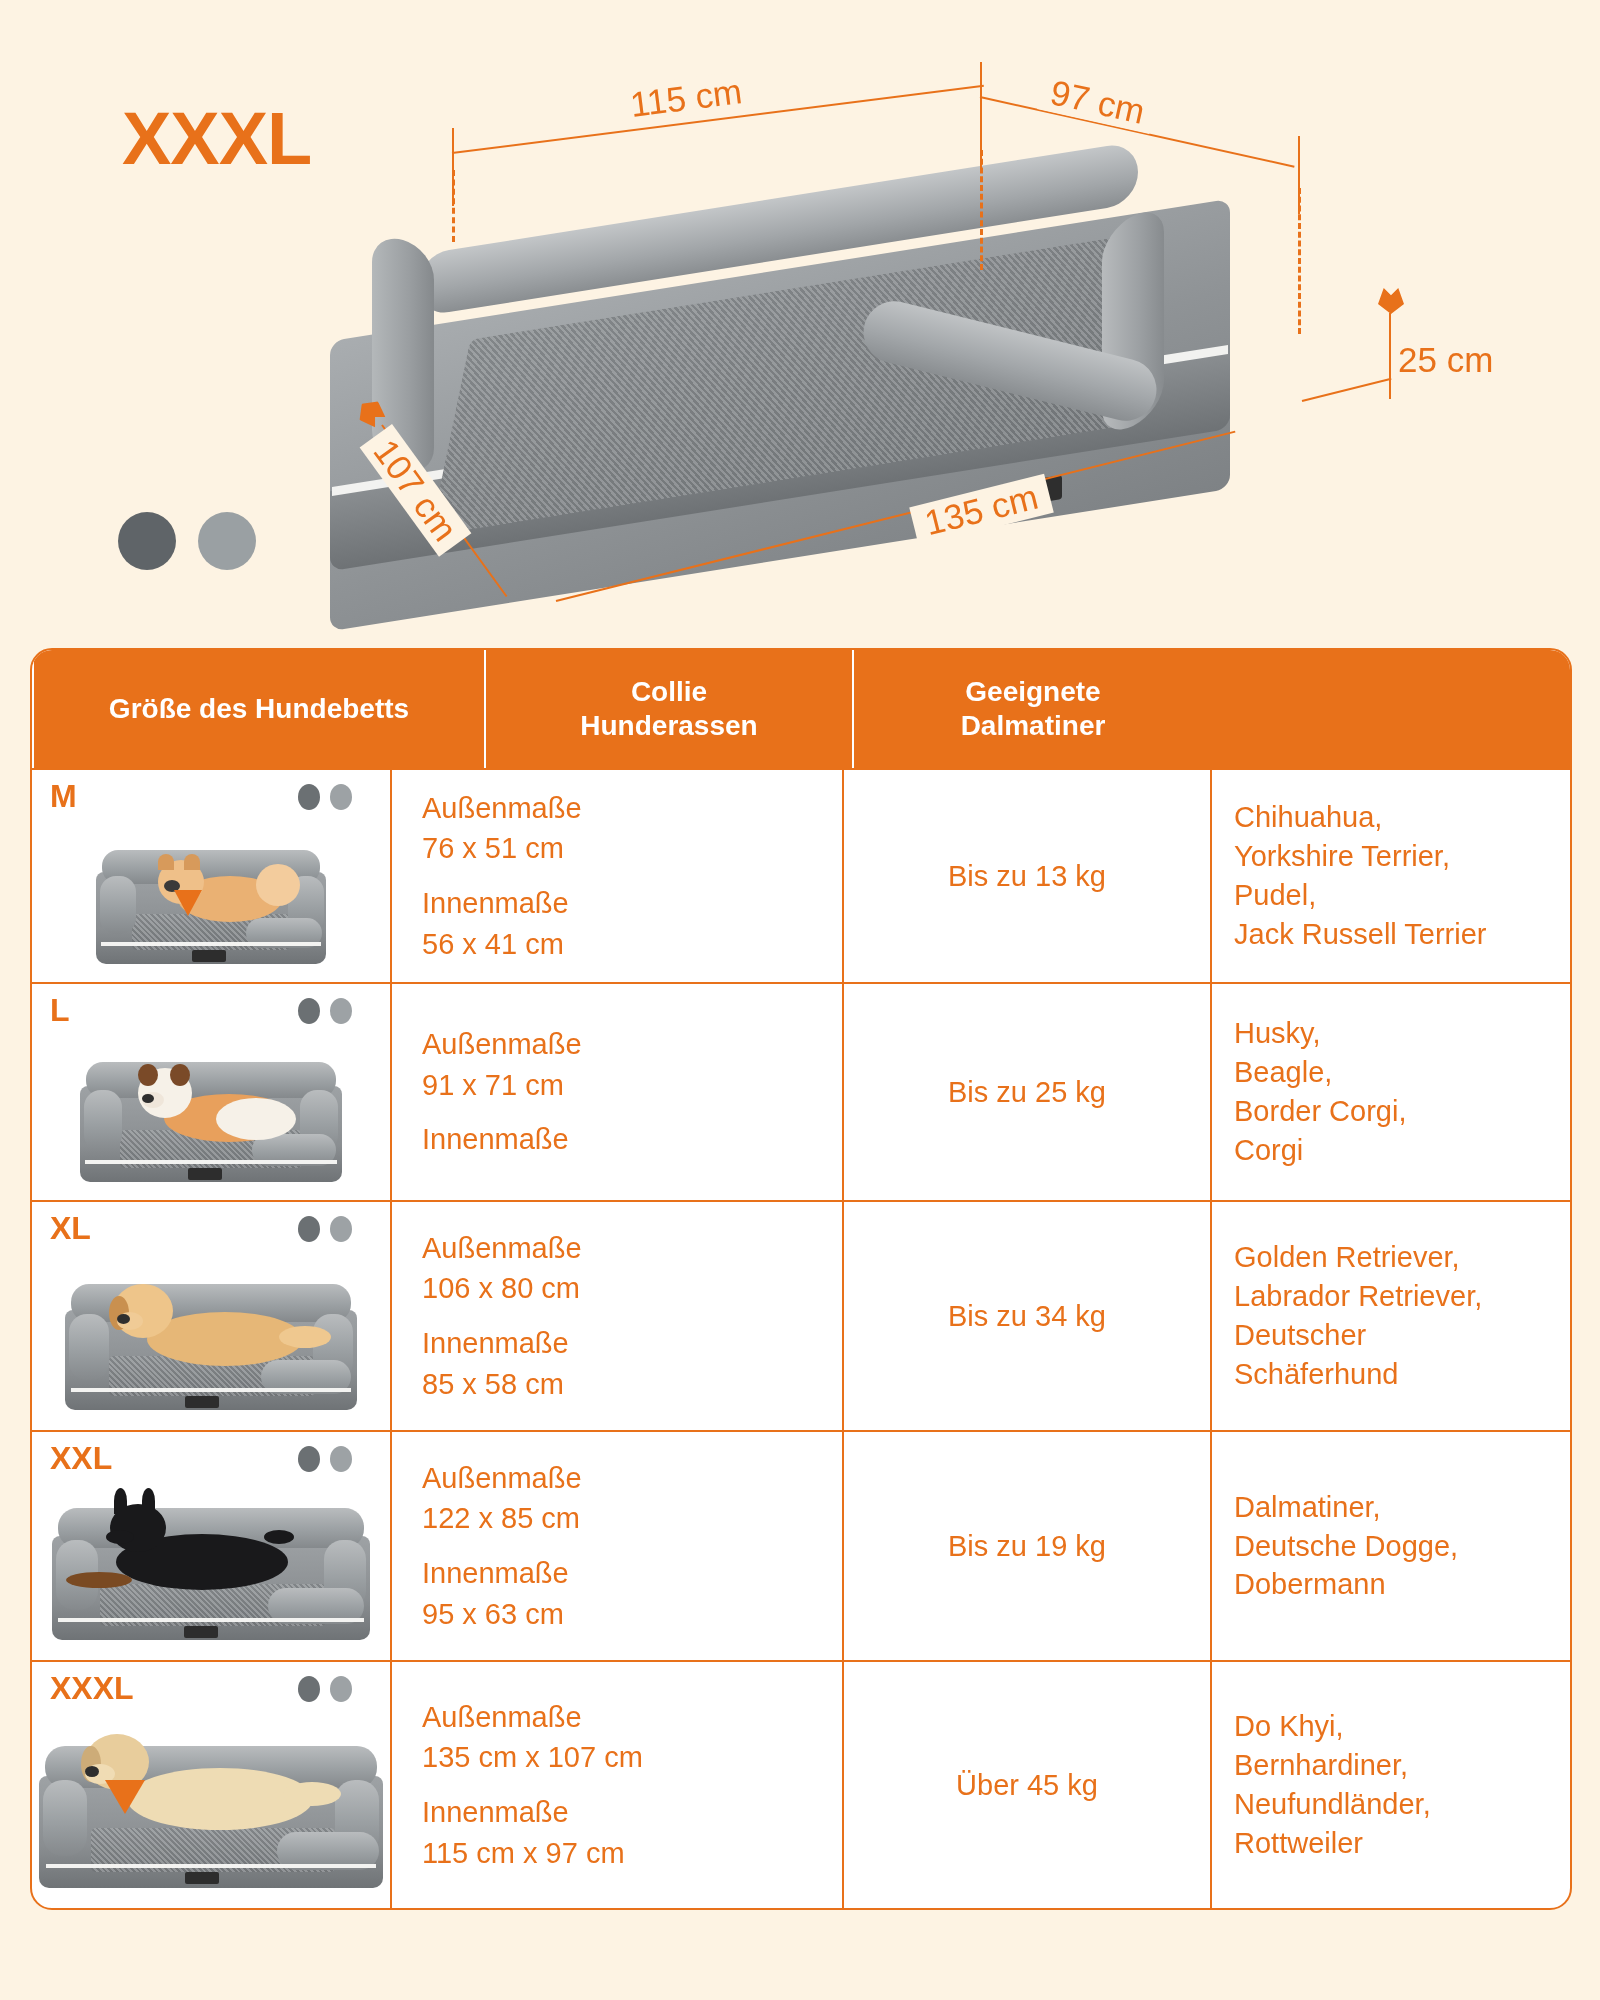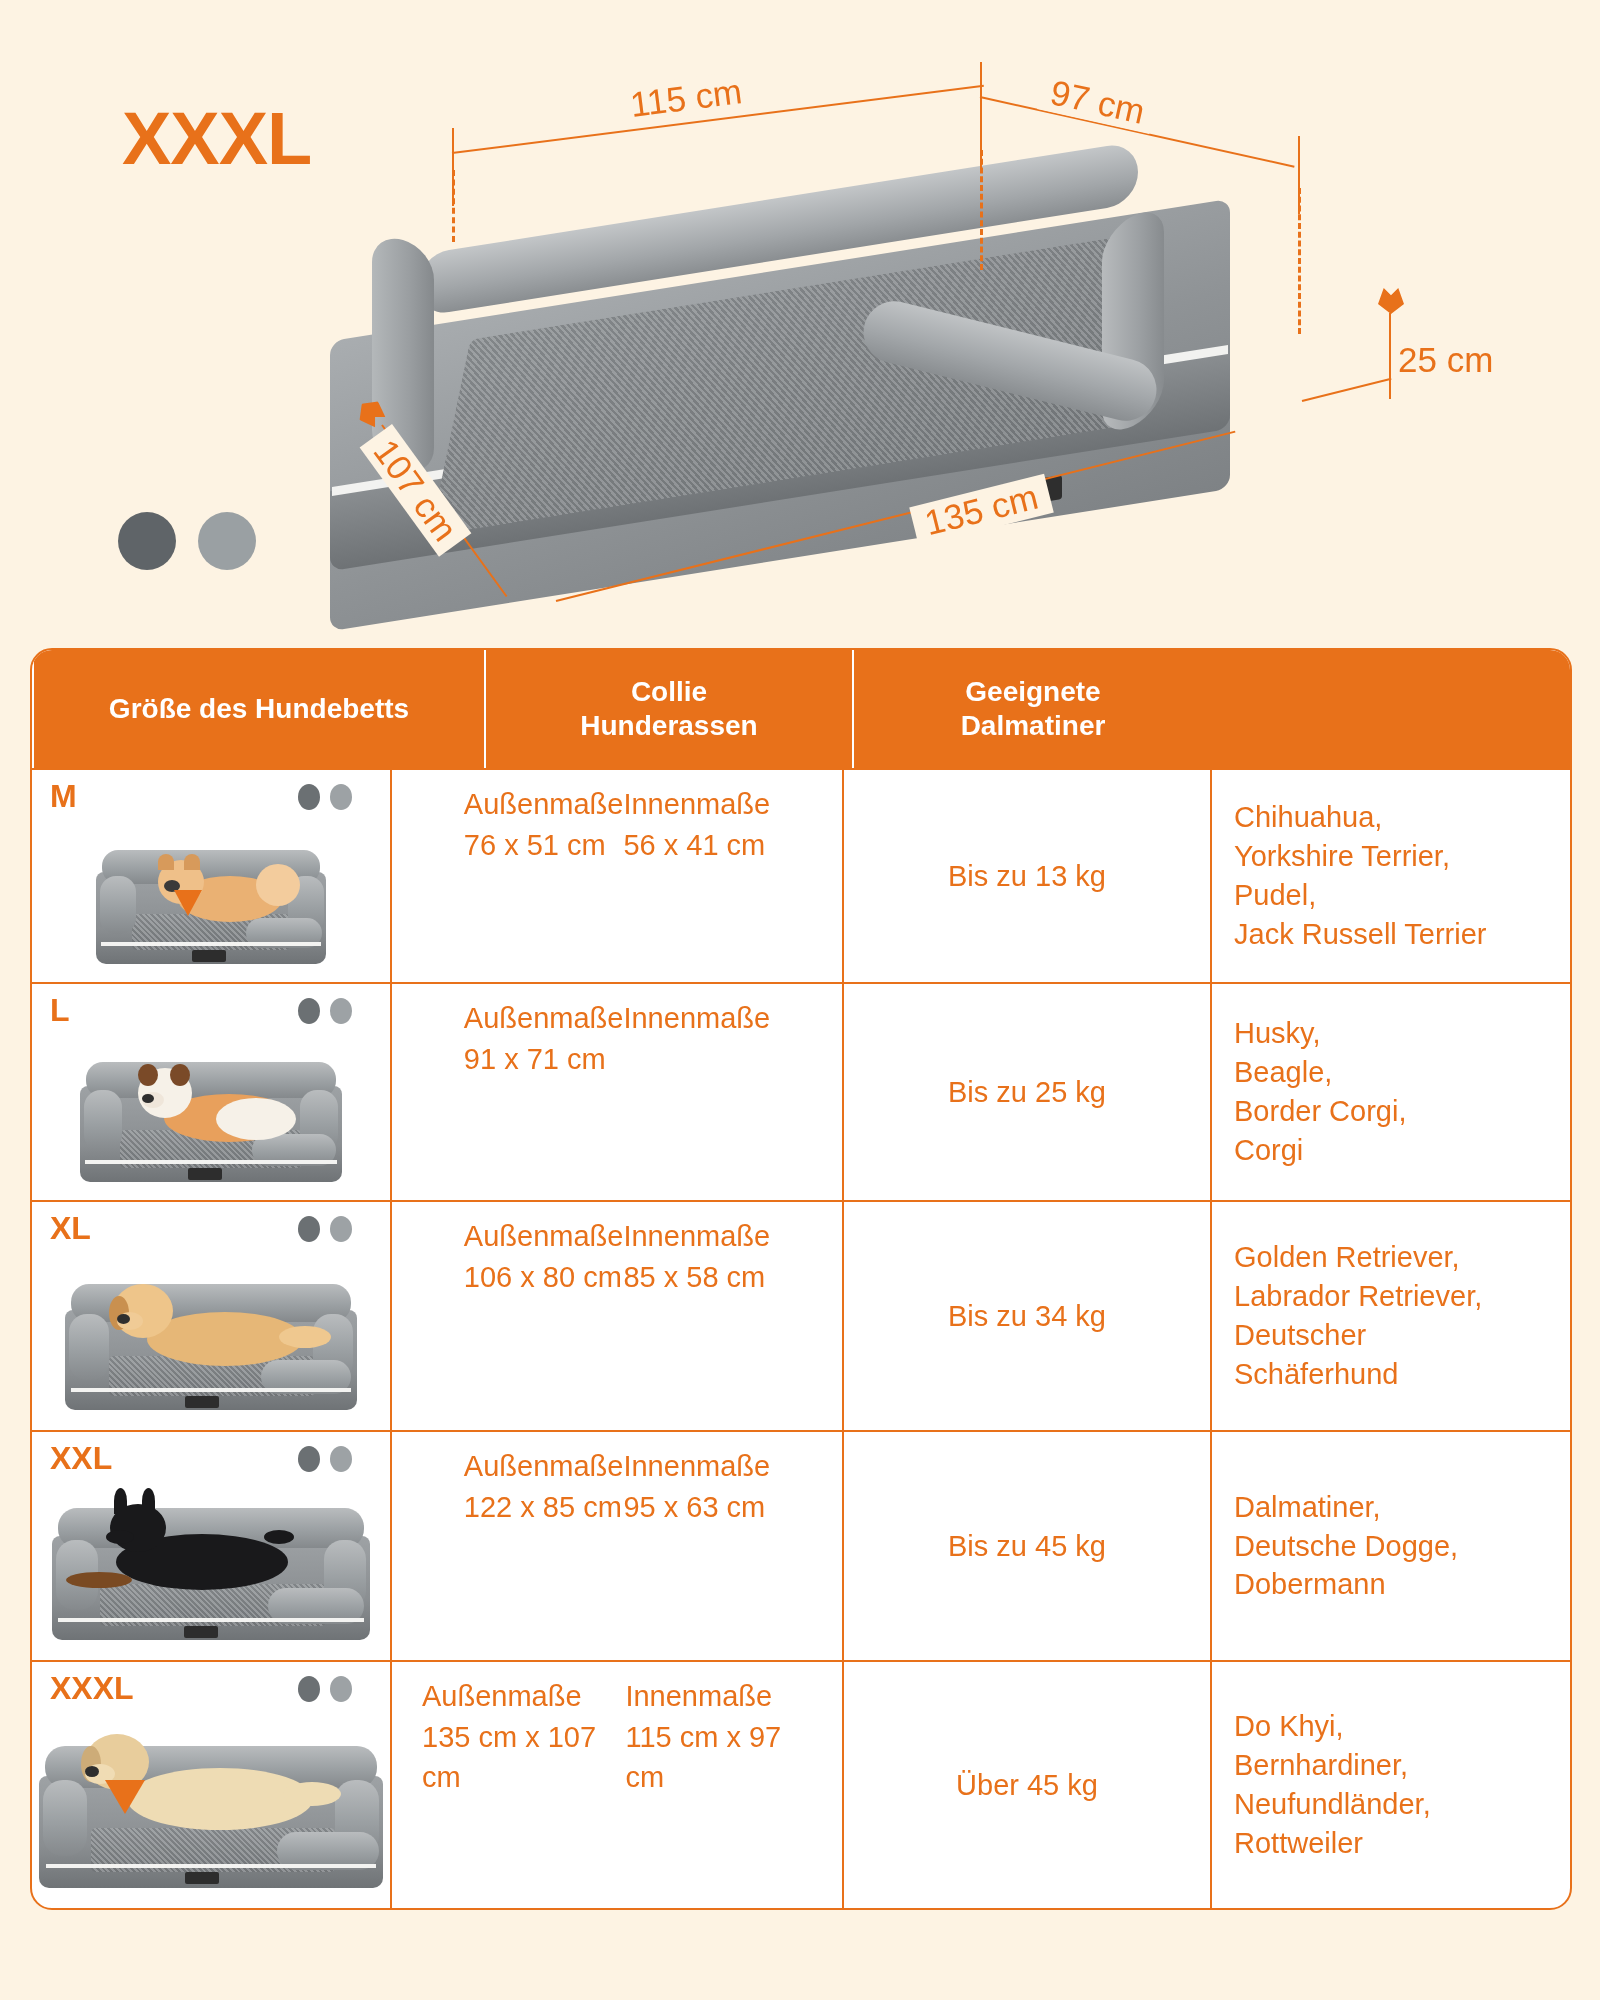--- a/index.html
+++ b/index.html
@@ -165,21 +165,21 @@
     font-size: 32px; font-weight: bold; color: #e8711a;
     position: absolute; left: 18px; top: 8px; z-index: 3;
   }
   .row-dots {
     position: absolute; right: 38px; top: 14px;
     display: flex; gap: 10px; z-index: 3;
   }
   .row-dot { width: 22px; height: 26px; border-radius: 50%; }
 
   .cell-text {
-    display: flex; flex-direction: row; justify-content: center;
+    display: flex; flex-direction: column; justify-content: center;
     padding: 14px 30px;
     color: #e8711a; font-size: 29px; line-height: 1.4;
   }
   .cell-text .blk { margin-bottom: 14px; }
   .cell-text .blk:last-child { margin-bottom: 0; }
   .cell-center {
     display: flex; align-items: center; justify-content: center;
     color: #e8711a; font-size: 29px; text-align: center;
   }
   .cell-breeds {
@@ -478,21 +478,21 @@
     <div class="c2 cell-text">
       <div class="blk">
         <div>Außenmaße</div>
         <div>122 x 85 cm</div>
       </div>
       <div class="blk">
         <div>Innenmaße</div>
         <div>95 x 63 cm</div>
       </div>
     </div>
-    <div class="c3 cell-center">Bis zu 45 kg</div>
+    <div class="c3 cell-center">Bis zu 19 kg</div>
     <div class="c4 cell-breeds">
       <div>Dalmatiner,</div>
       <div>Deutsche Dogge,</div>
       <div>Dobermann</div>
     </div>
   </div>
 
   <div class="trow" style="height:248px;">
     <div class="c1 cell-bed">
       <div class="size-label">XXXL</div>

